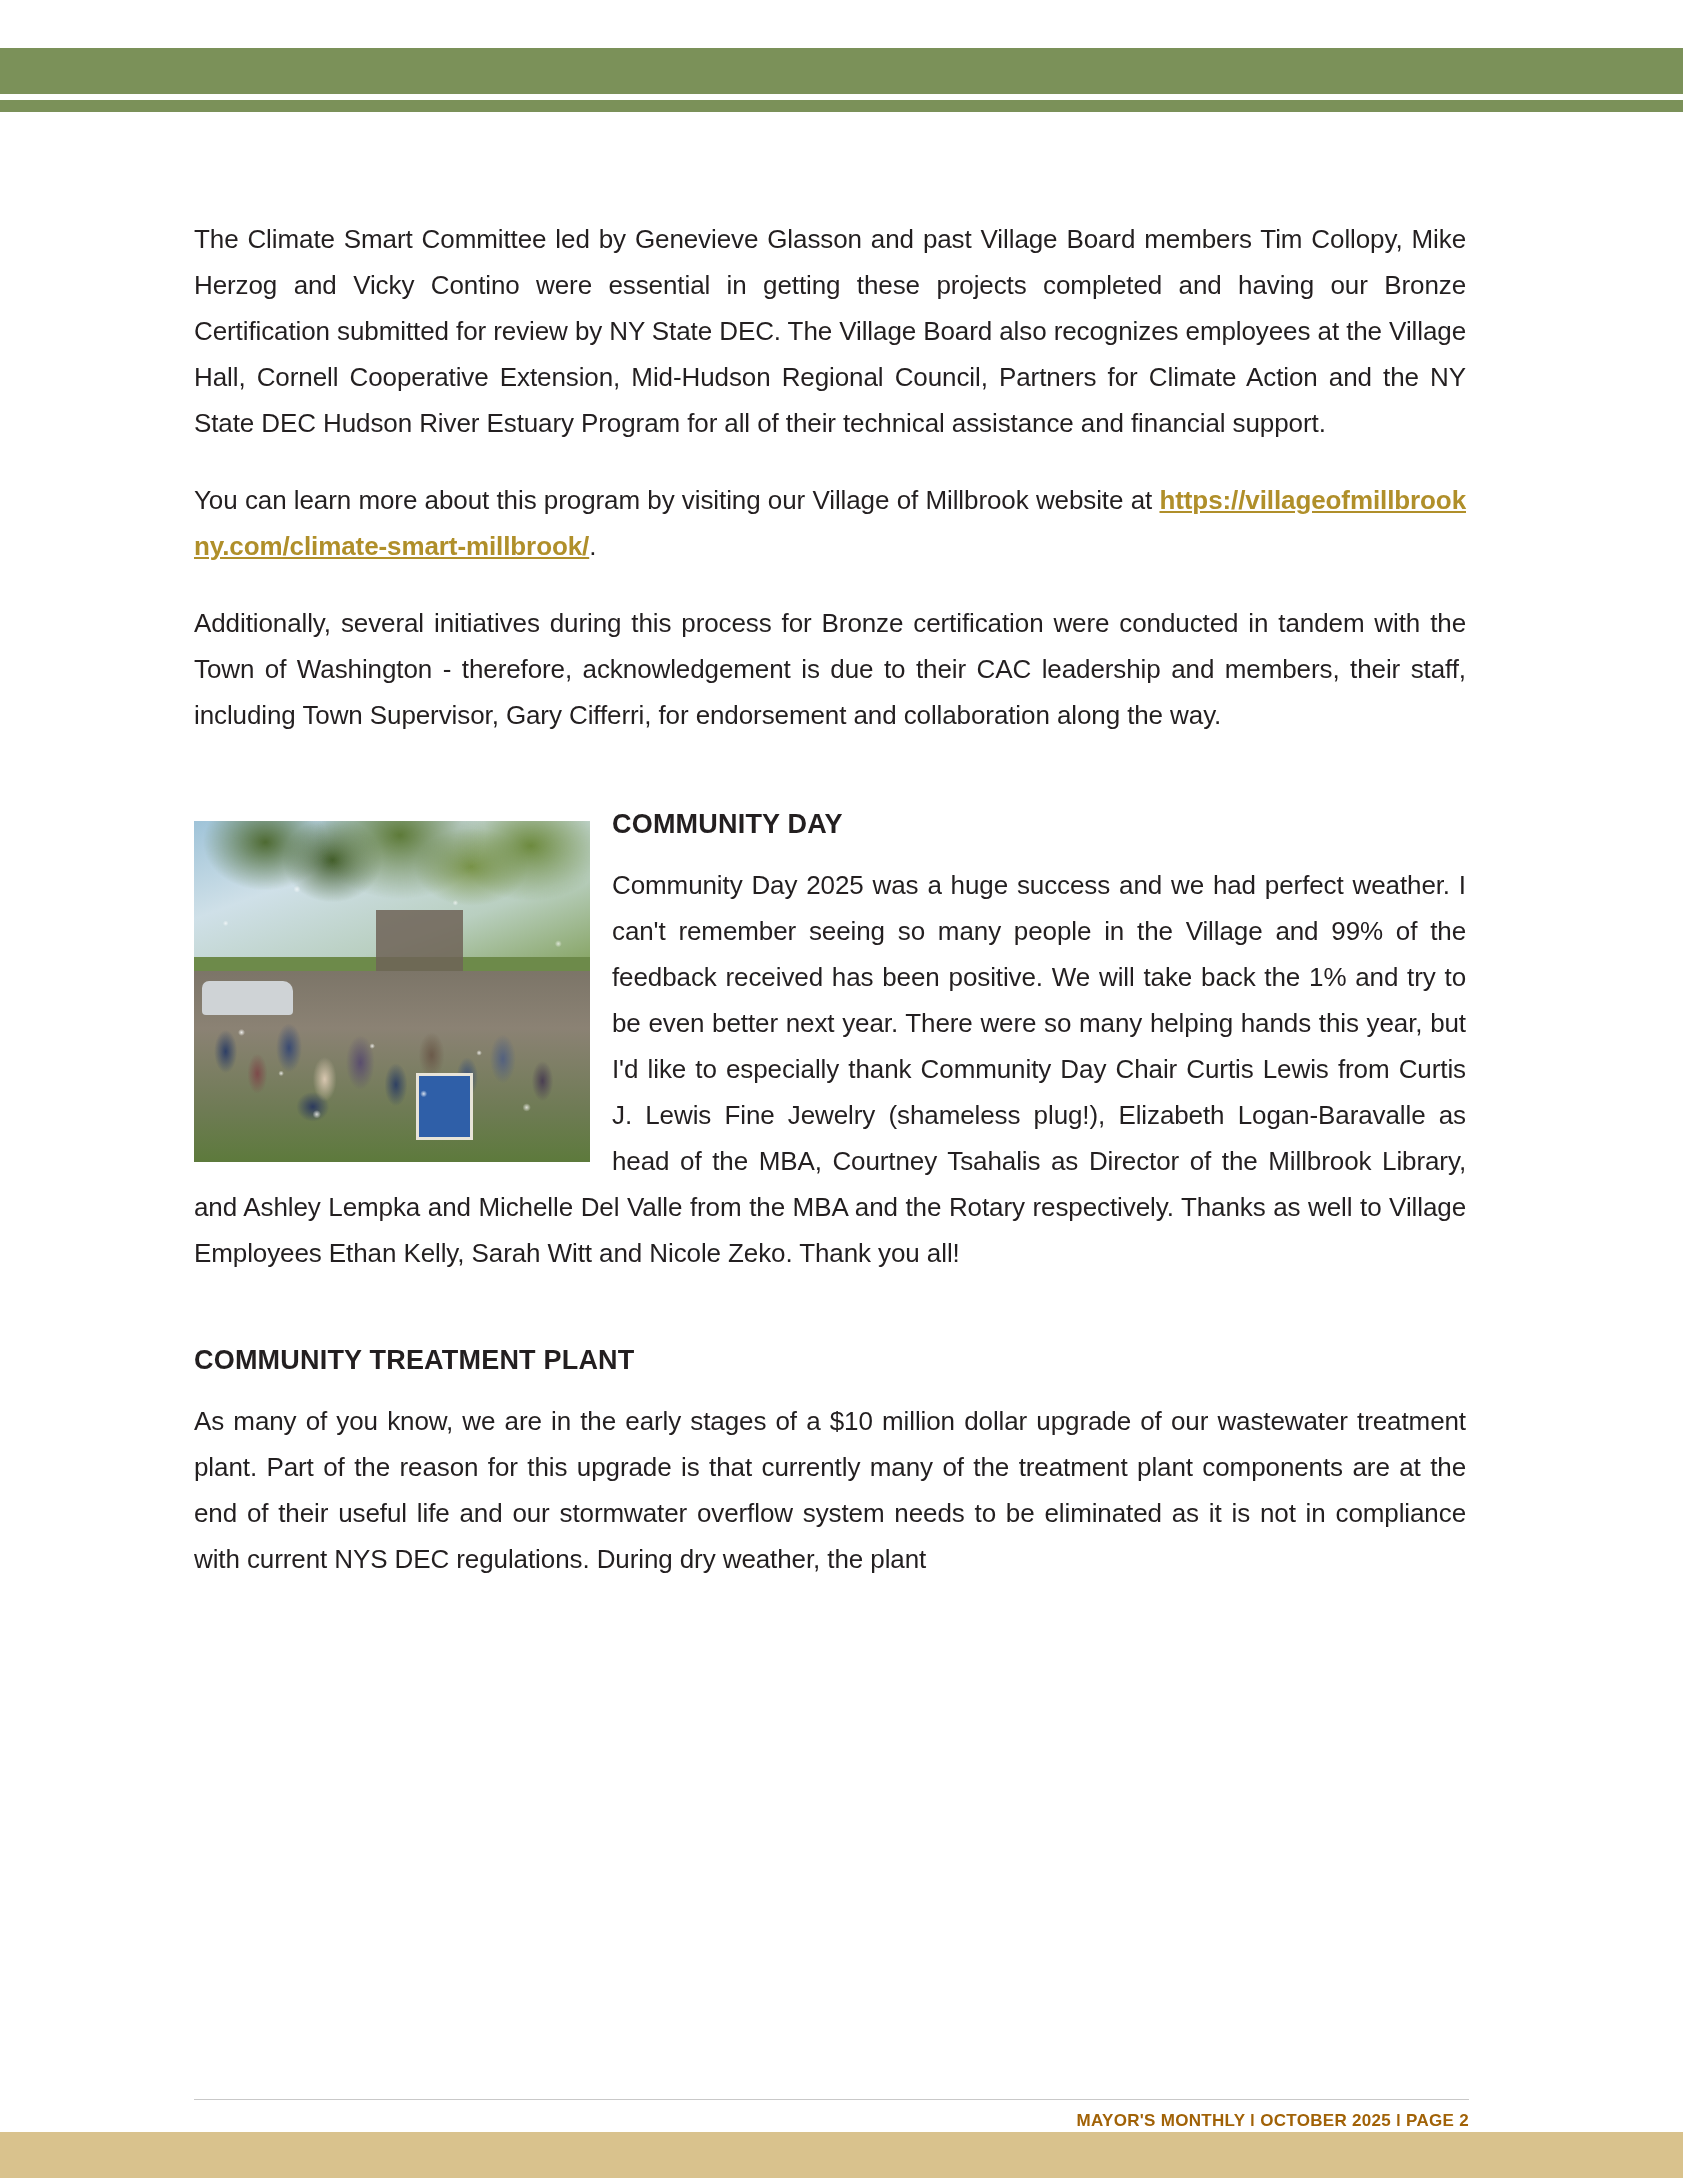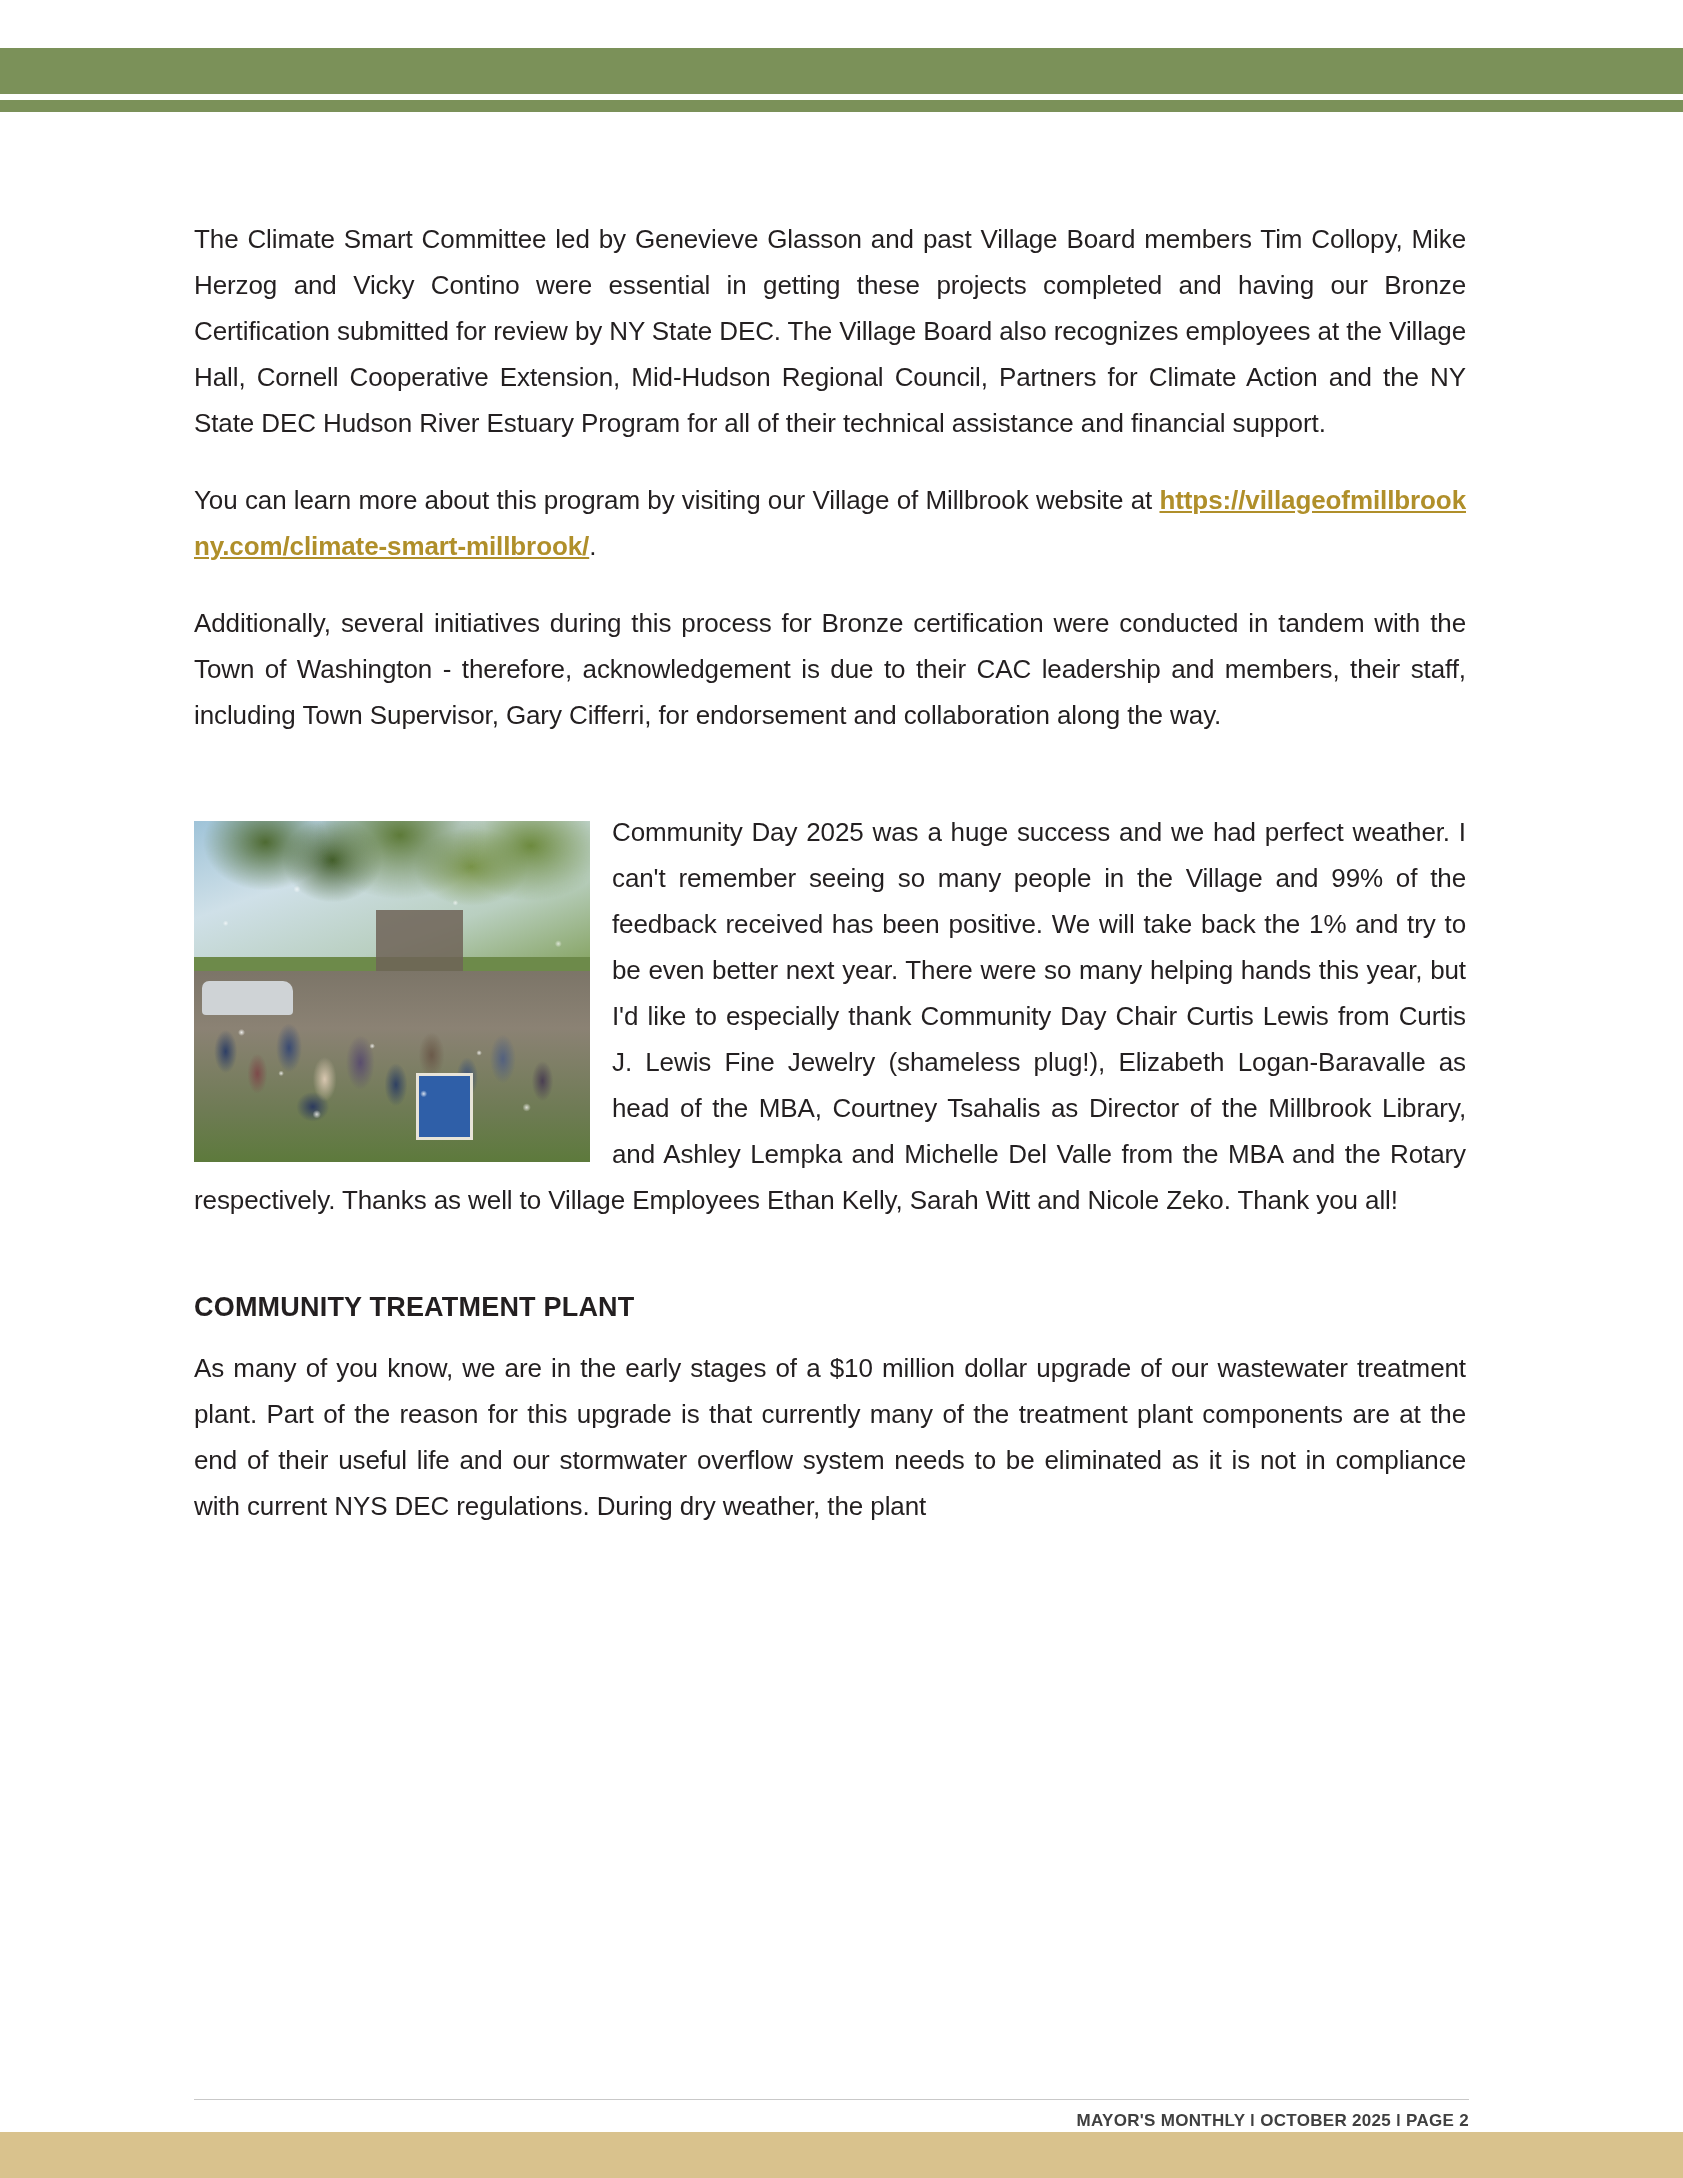--- a/index.html
+++ b/index.html
@@ -201,21 +201,21 @@
     width: 1275px;
     height: 1px;
     background: #c9c9c9;
   }
   .footer-text {
     position: absolute;
     right: 214px;
     top: 2063px;
     font-size: 17px;
     letter-spacing: 0.3px;
-    color: #404040;
+    color: #a16207;
     font-weight: bold;
     text-align: right;
   }
 </style>
 </head>
 <body>
 
 <div class="page">
 
   <div class="top-bar-outer"></div>
@@ -234,20 +234,21 @@
       <div class="photo">
         <div class="sky"></div>
         <div class="trees"></div>
         <div class="building"></div>
         <div class="street"></div>
         <div class="car"></div>
         <div class="crowd"></div>
         <div class="sign"></div>
         <div class="bubbles"></div>
       </div>
+      <h2 class="section-heading">COMMUNITY DAY</h2>
       <p class="body-text">Community Day 2025 was a huge success and we had perfect weather.  I can't remember seeing so many people in the Village and 99% of the feedback received has been positive.  We will take back the 1% and try to be even better next year.  There were so many helping hands this year, but I'd like to especially thank Community Day Chair Curtis Lewis from Curtis J. Lewis Fine Jewelry (shameless plug!), Elizabeth Logan-Baravalle as head of the MBA, Courtney Tsahalis as Director of the Millbrook Library, and Ashley Lempka and Michelle Del Valle from the MBA and the Rotary respectively.  Thanks as well to Village Employees Ethan Kelly, Sarah Witt and Nicole Zeko.  Thank you all!</p>
     </div>
 
     <div class="wastewater-block">
       <h2 class="section-heading">COMMUNITY TREATMENT PLANT</h2>
       <p class="body-text">As many of you know, we are in the early stages of a $10 million dollar upgrade of our wastewater treatment plant.  Part of the reason for this upgrade is that currently many of the treatment plant components are at the end of their useful life and our stormwater overflow system needs to be eliminated as it is not in compliance with current NYS DEC regulations.  During dry weather, the plant</p>
     </div>
 
   </div>
 

